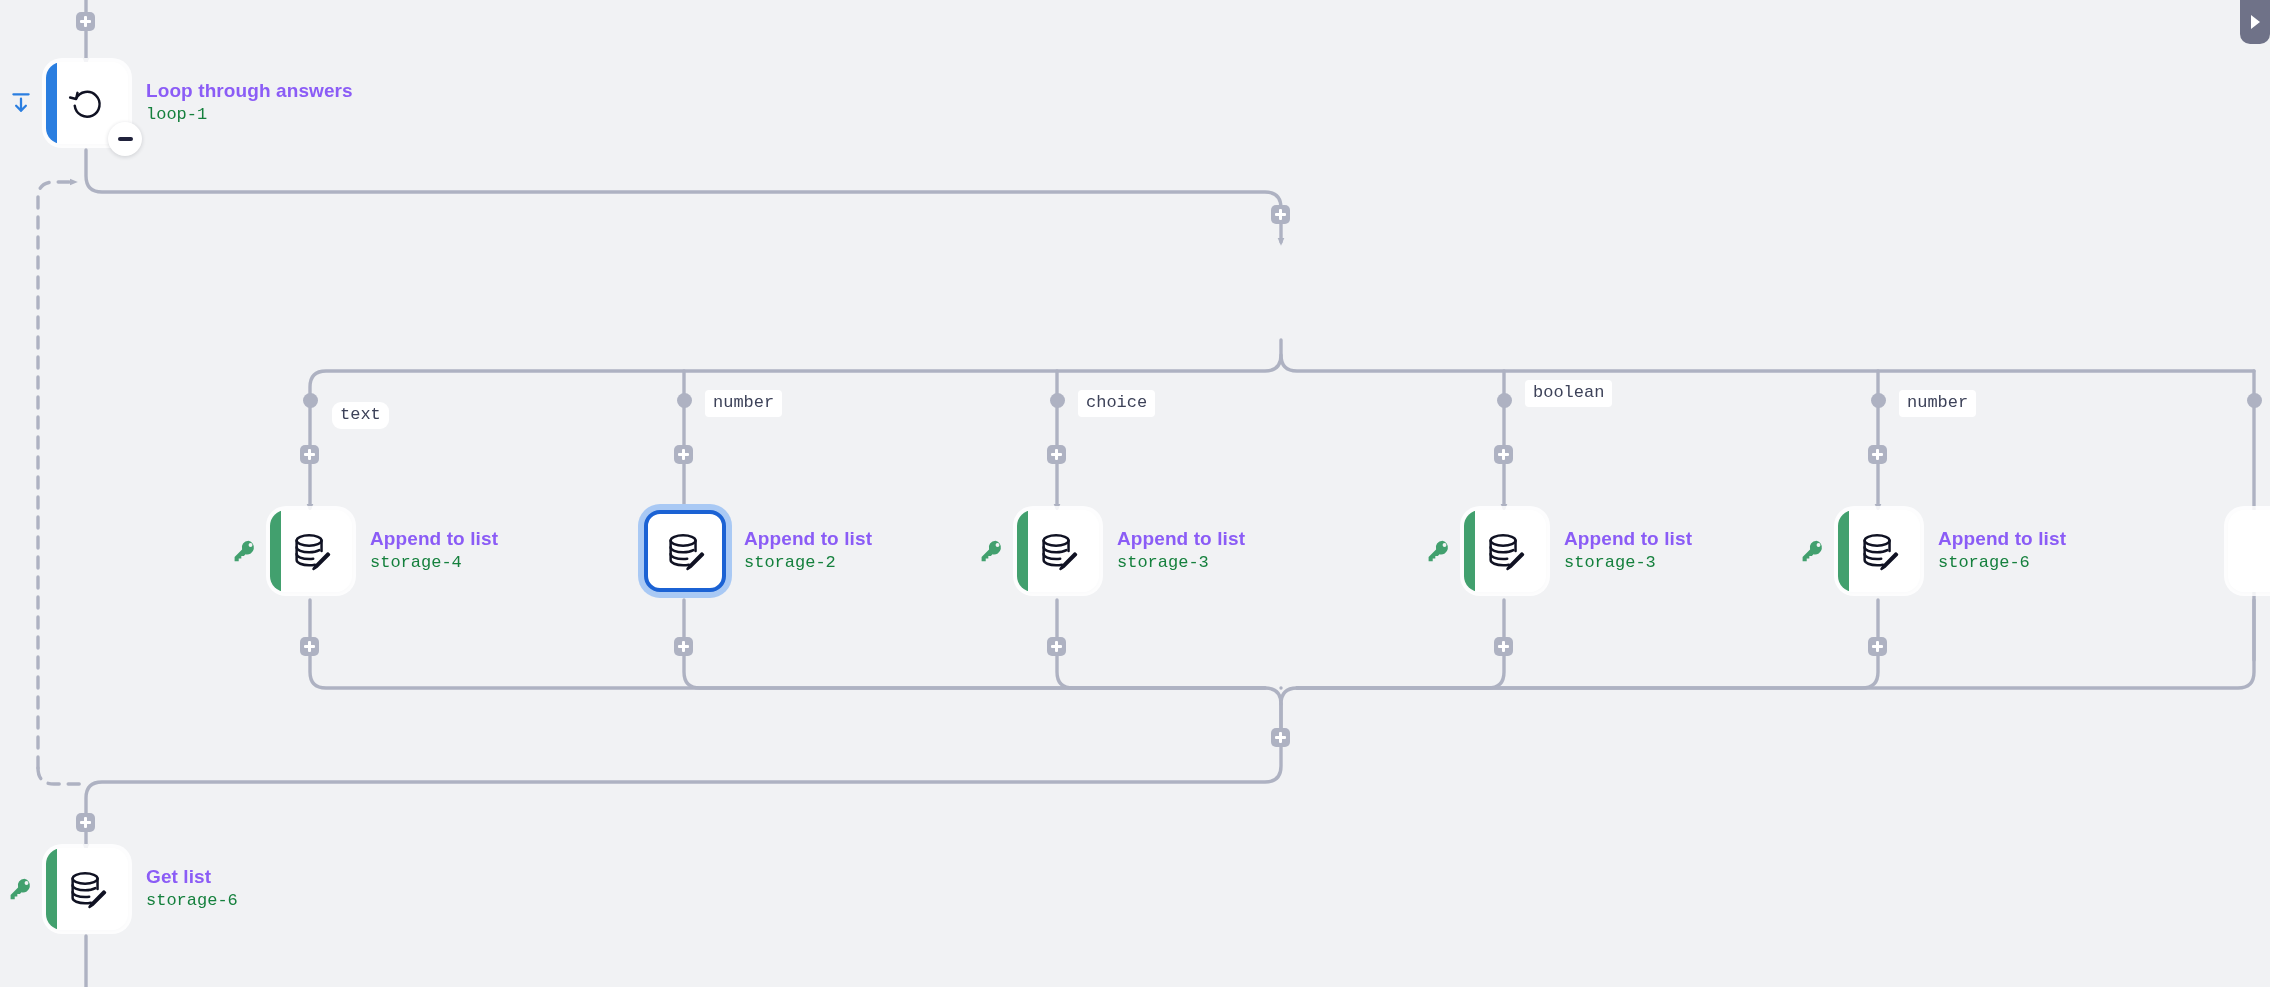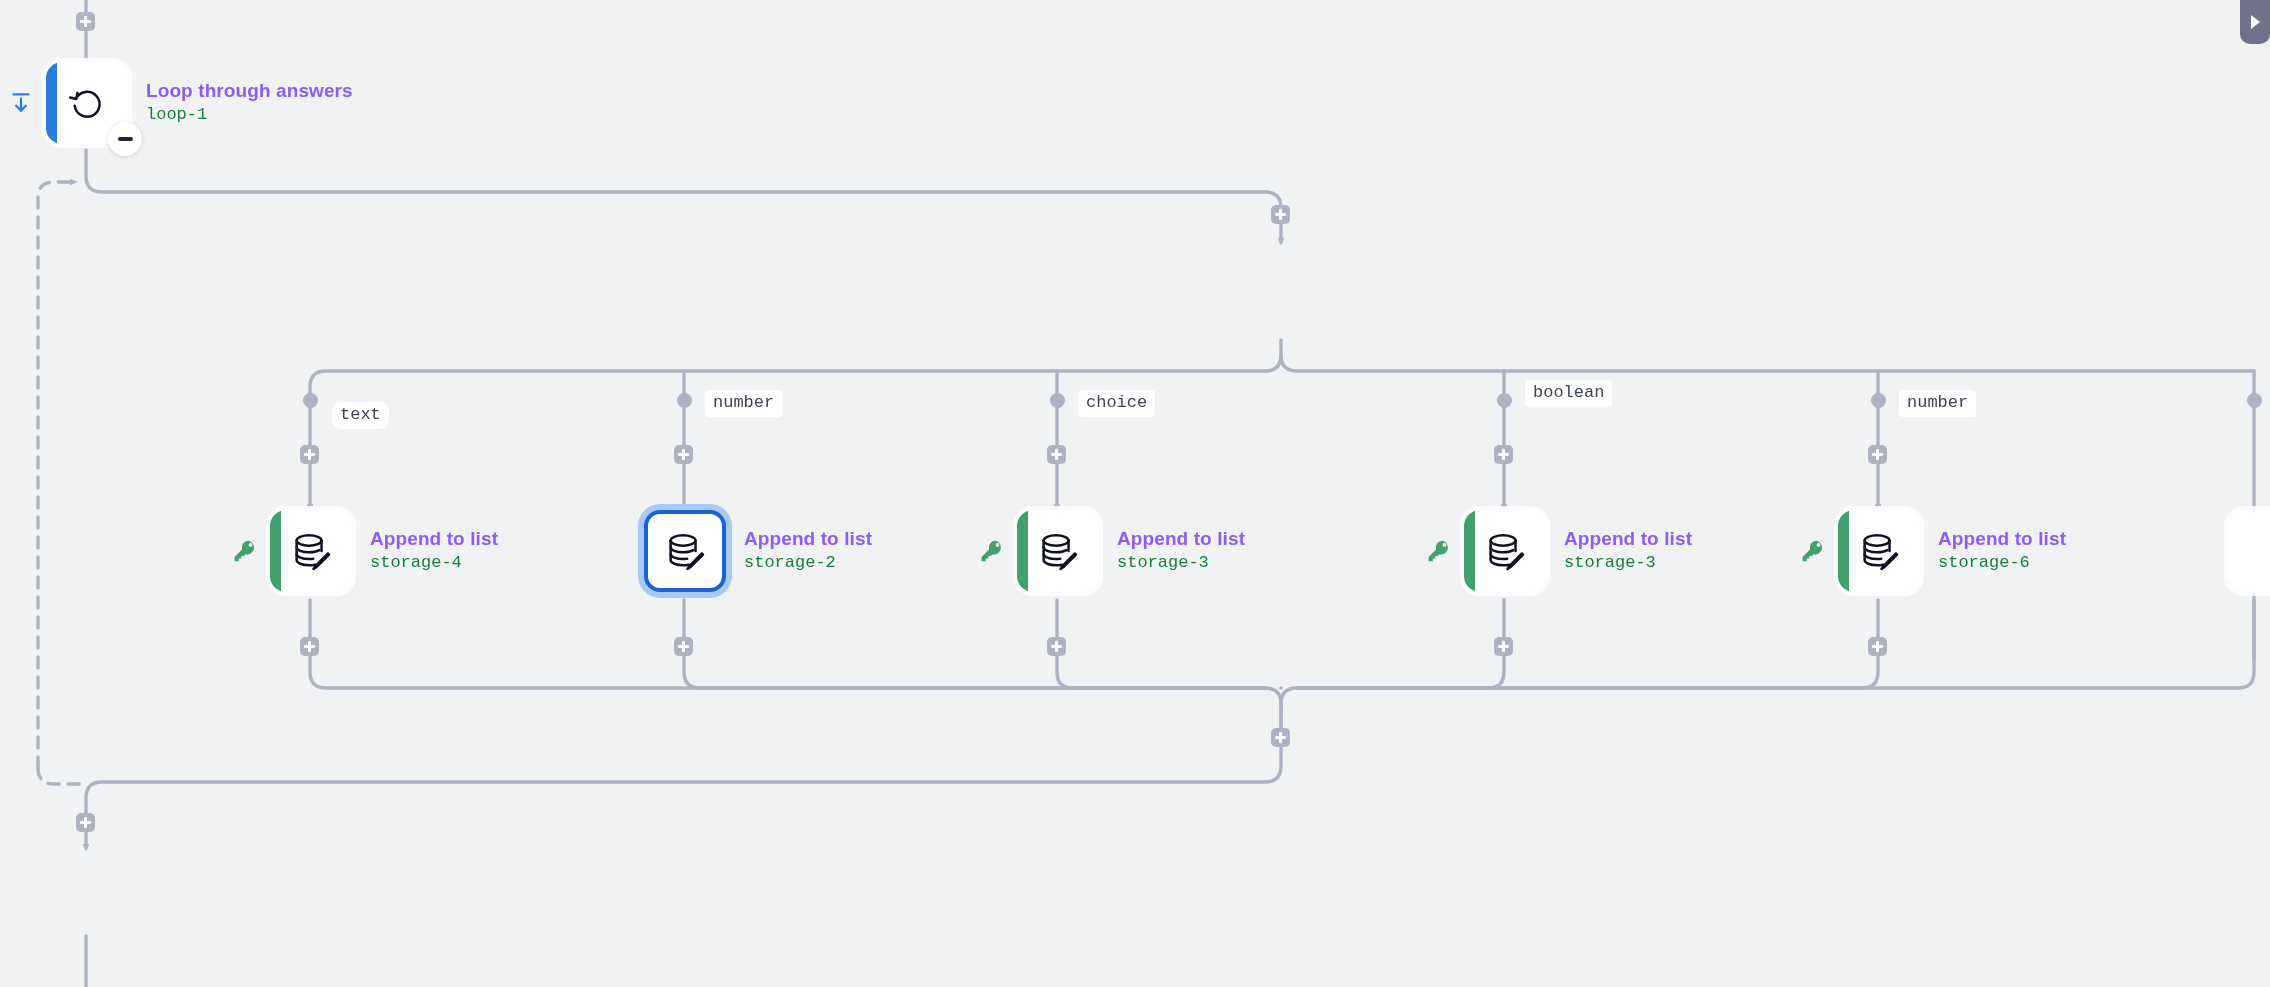--- a/index.html
+++ b/index.html
@@ -436,18 +436,42 @@
           <path d="M41.6 26.6 L29.3 38.9 L26.6 42.8 L30.5 40.1 L42.8 27.8 Z"></path>
         </g>
       </svg>
     </div>
     <div class="node-text">
       <div class="node-title">Append to list</div>
       <div class="node-sub">storage-6</div>
     </div>
   </div>
 
+  <div class="node" style="left:46px; top:848px;">
+    <svg class="key-icon" style="left:-38px; top:28px;" viewBox="0 0 24 24">
+      <g fill="#42a06e">
+        <path d="M15.2 2.6a6.2 6.2 0 0 0-5.9 8.1L2.4 17.6v3.8h3.8v-2.4h2.4v-2.4h2.4l1.5-1.5a6.2 6.2 0 1 0 2.7-12.5zm1.9 5.6a1.8 1.8 0 1 1 0-3.6 1.8 1.8 0 0 1 0 3.6z"></path>
+      </g>
+    </svg>
+    <div class="node-card">
+      <div class="accent accent-green"></div>
+      <svg class="node-icon" viewBox="0 0 48 48">
+        <g fill="none" stroke="#101223" stroke-width="2.6" stroke-linecap="round" stroke-linejoin="round">
+          <ellipse cx="22" cy="13" rx="13" ry="5.4"></ellipse>
+          <path d="M9 13 V33.5 C9 36.5 14.8 38.9 22 38.9 C24.2 38.9 26.3 38.7 28.1 38.3"></path>
+          <path d="M35 13 V24"></path>
+          <path d="M9 20 C9 23 14.8 25.4 22 25.4 C26.4 25.4 30.3 24.5 32.7 23.1"></path>
+          <path d="M9 27 C9 30 14.8 32.4 22 32.4 C23.5 32.4 25 32.3 26.3 32.1"></path>
+          <path d="M41.6 26.6 L29.3 38.9 L26.6 42.8 L30.5 40.1 L42.8 27.8 Z"></path>
+        </g>
+      </svg>
+    </div>
+    <div class="node-text">
+      <div class="node-title">Get list</div>
+      <div class="node-sub">storage-6</div>
+    </div>
+  </div>
 
   <div class="panel-toggle">
     <span class="tri"></span>
   </div>
 
 </div>
 
 </body></html>

